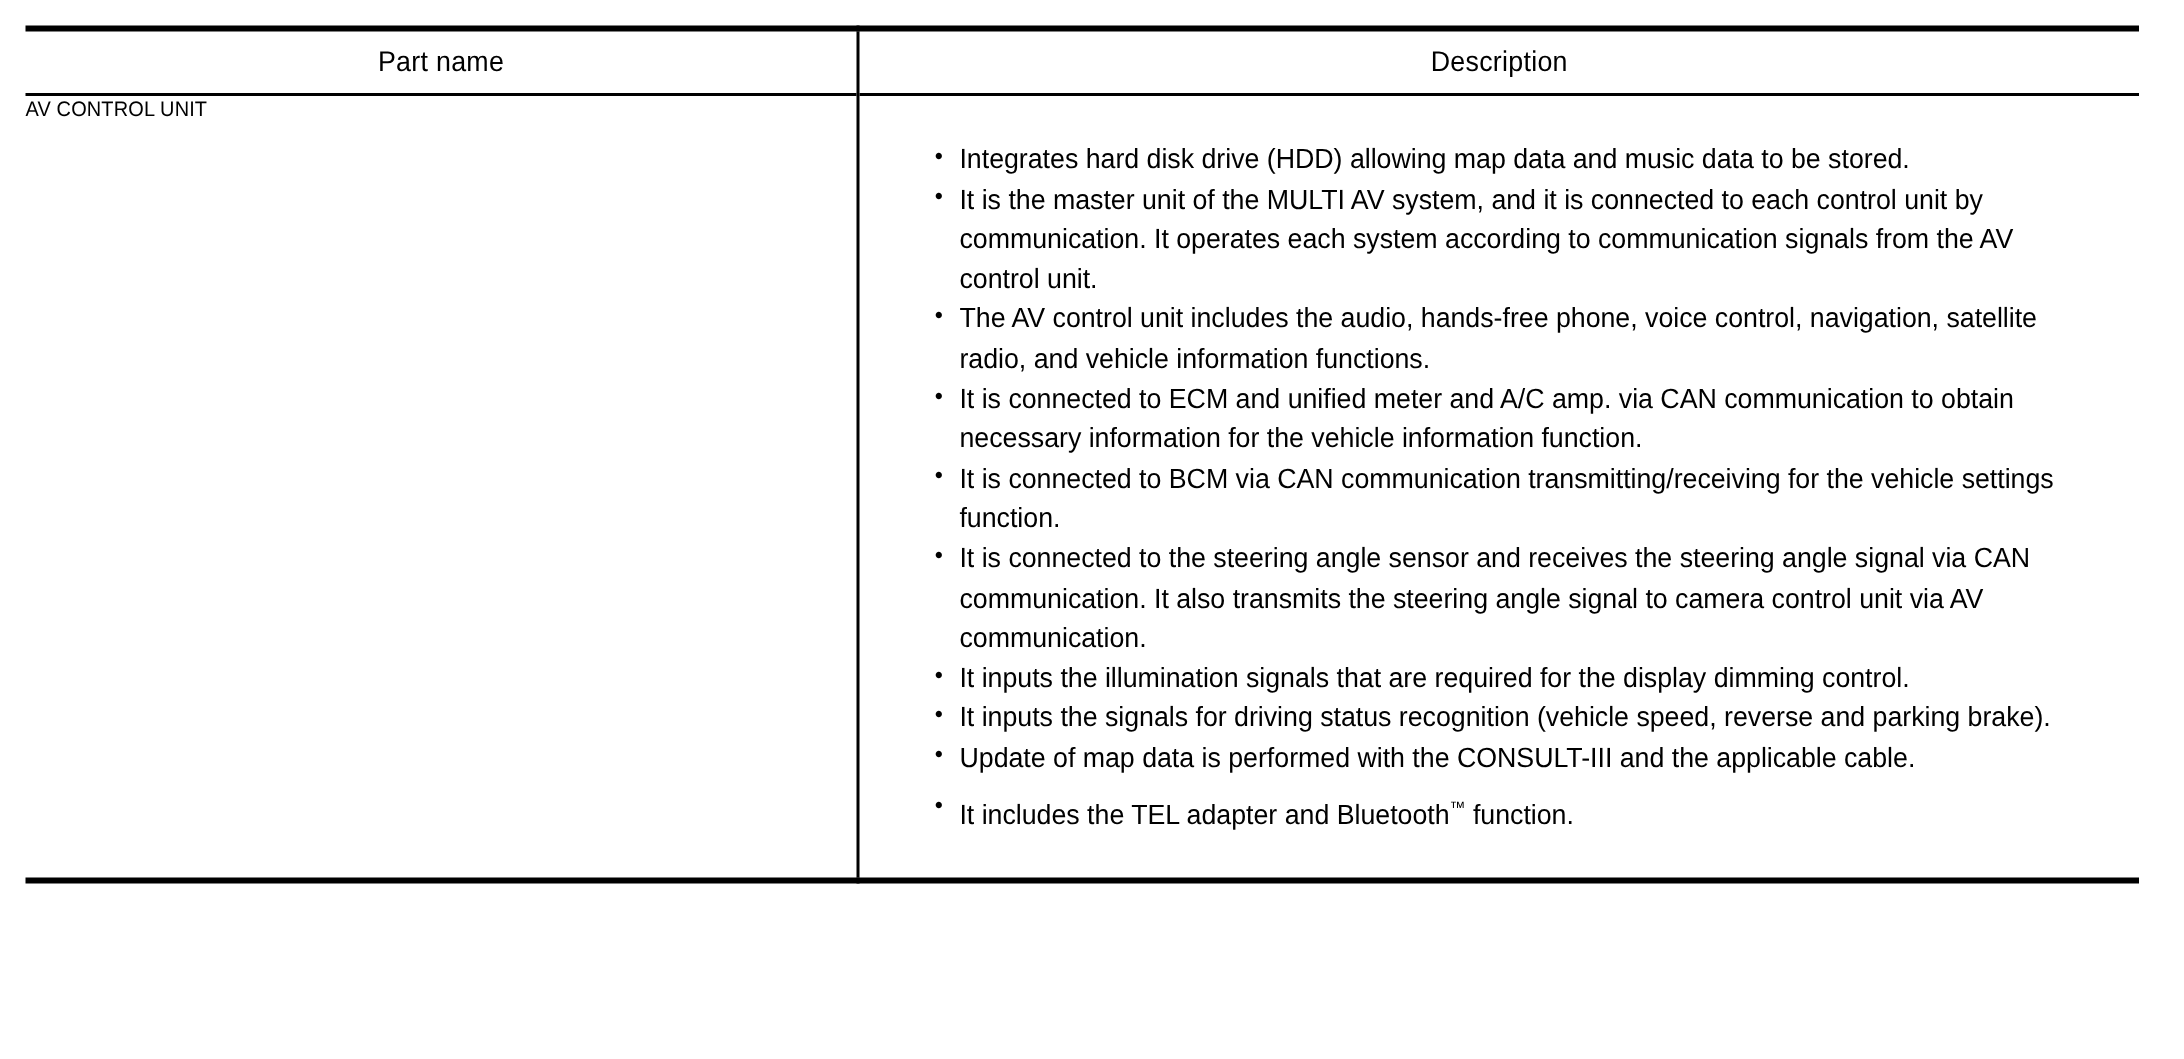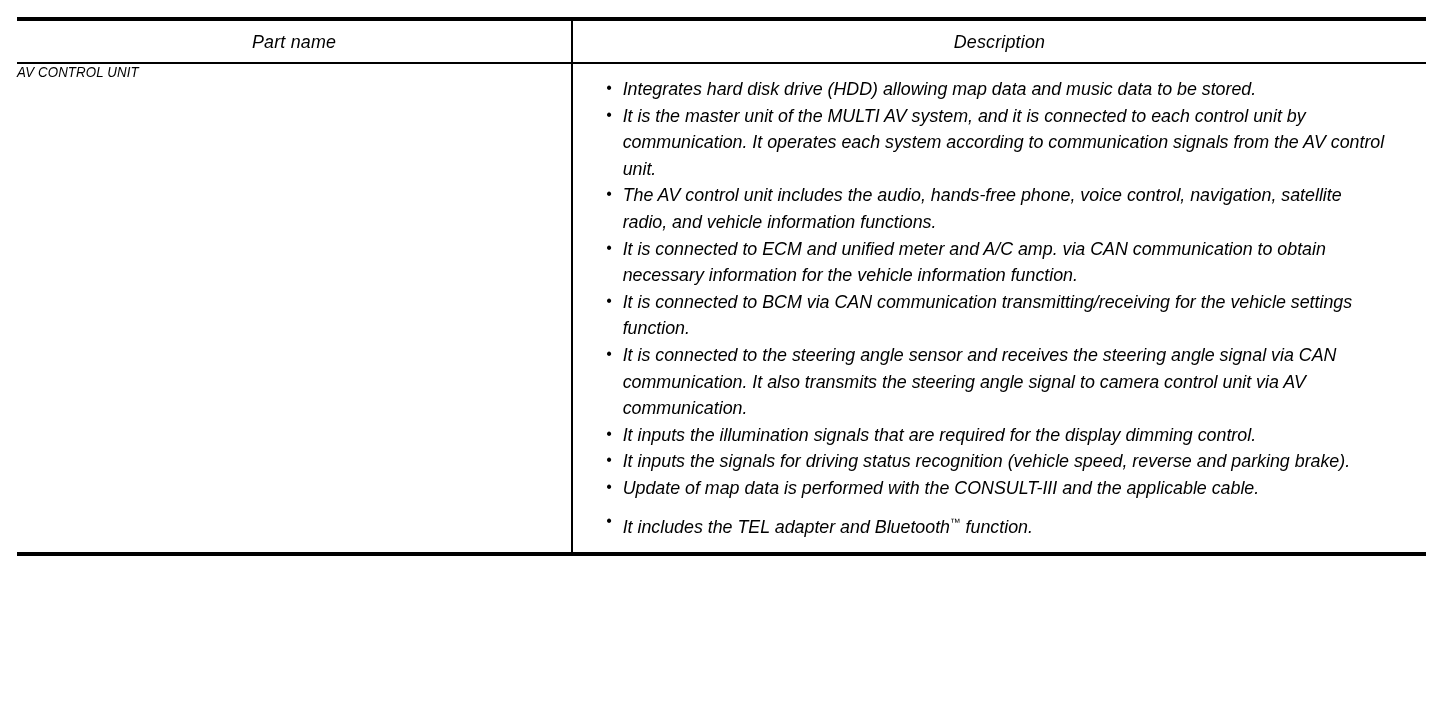--- a/index.html
+++ b/index.html
@@ -15,21 +15,20 @@
     font-family: "Liberation Sans", "DejaVu Sans", sans-serif;
     color: #000000;
     -webkit-font-smoothing: none;
   }
 
   .page {
     position: relative;
     width: 1456px;
     height: 582px;
     box-sizing: border-box;
-    font-style: italic;
   }
 
   
   .spec-table {
     position: absolute;
     left: 17px;
     top: 17px;
     width: 1409px;
     border-collapse: collapse;
     table-layout: fixed;
@@ -83,21 +82,21 @@
     white-space: nowrap;
   }
   .cell-desc {
     border-left: 2px solid #000;
     padding: 10px 10px 12px 0px;
   }
 
   
   ul.desc-list {
     list-style: none;
-    margin: 0;
+    margin: 17px;
     padding: 12px;
   }
   ul.desc-list li {
     position: relative;
     padding-left: 39px;
     font-size: 18.5px;
     line-height: 26.6px;
     margin: 0 0 0 0;
     letter-spacing: -0.02px;
     max-width: 820px;

